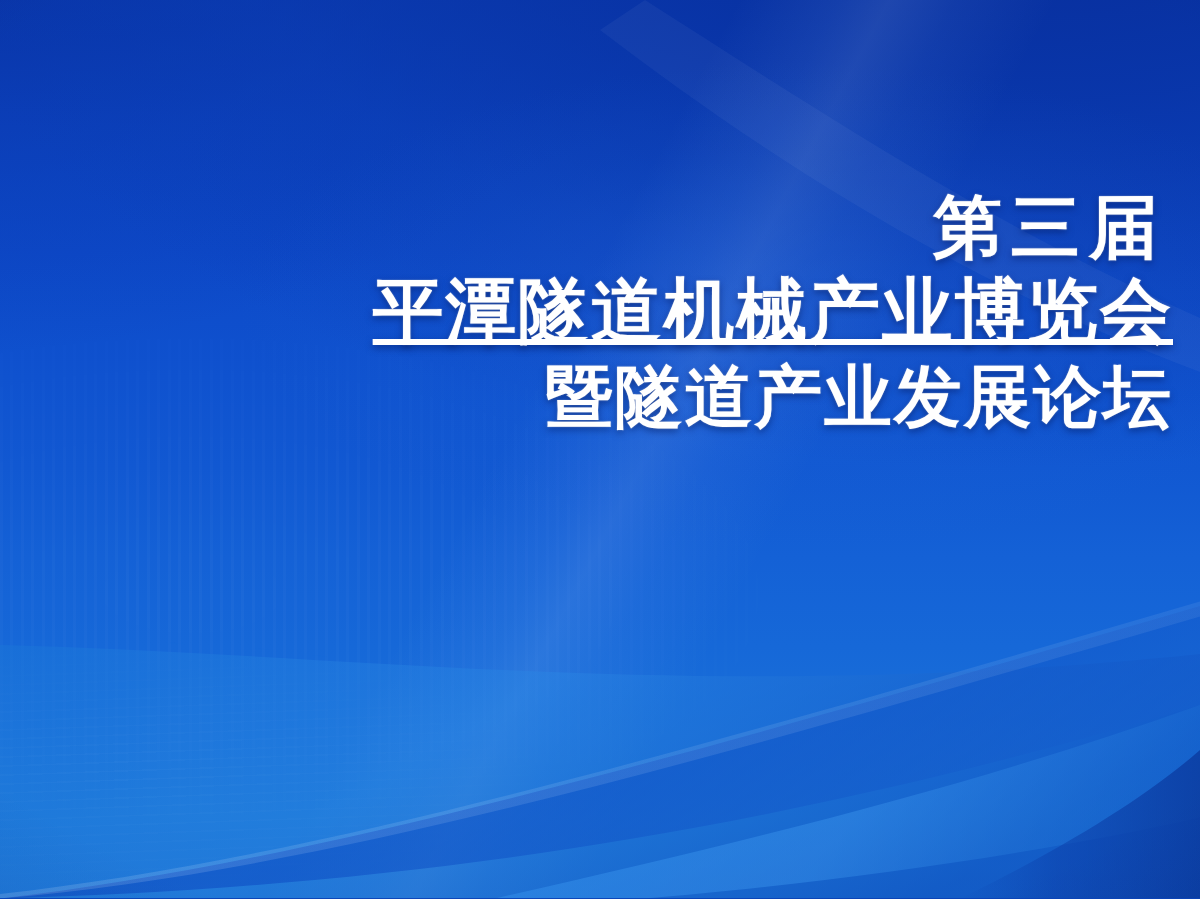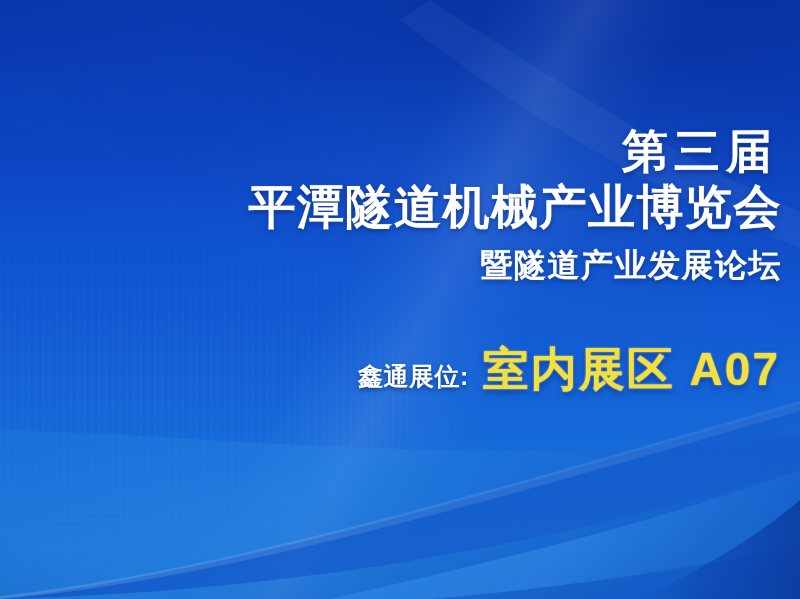--- a/index.html
+++ b/index.html
@@ -183,24 +183,25 @@
     font-size: 46px;
     line-height: 54px;
     letter-spacing: 6px;
     padding-right: 4px;
   }
 
   .headline .line-2 {
     font-size: 47px;
     line-height: 58px;
     letter-spacing: 1.5px;
+    text-decoration: underline;
   }
 
   .headline .line-3 {
-    font-size: 32px;
+    font-size: 45px;
     line-height: 58px;
     letter-spacing: 1.5px;
   }
 
   .booth-row {
     position: absolute;
     left: 0;
     right: 20px;
     top: 343px;
     display: flex;
@@ -306,20 +307,16 @@
   <div class="bg-layer bg-vignette"></div>
 
   <div class="content">
 
     <div class="headline">
       <span class="line line-1">第三届</span>
       <span class="line line-2">平潭隧道机械产业博览会</span>
       <span class="line line-3">暨隧道产业发展论坛</span>
     </div>
 
-    <div class="booth-row">
-      <span class="booth-label">鑫通展位:</span>
-      <span class="booth-value">室内展区 A07</span>
-    </div>
 
 
   </div>
 </div>
 
 </body></html>

